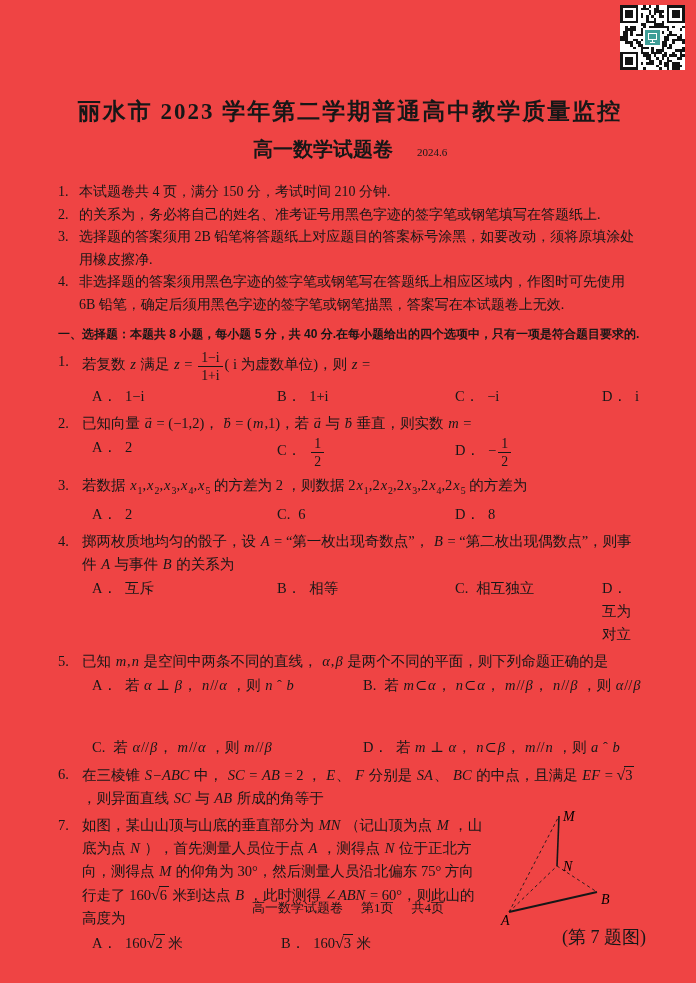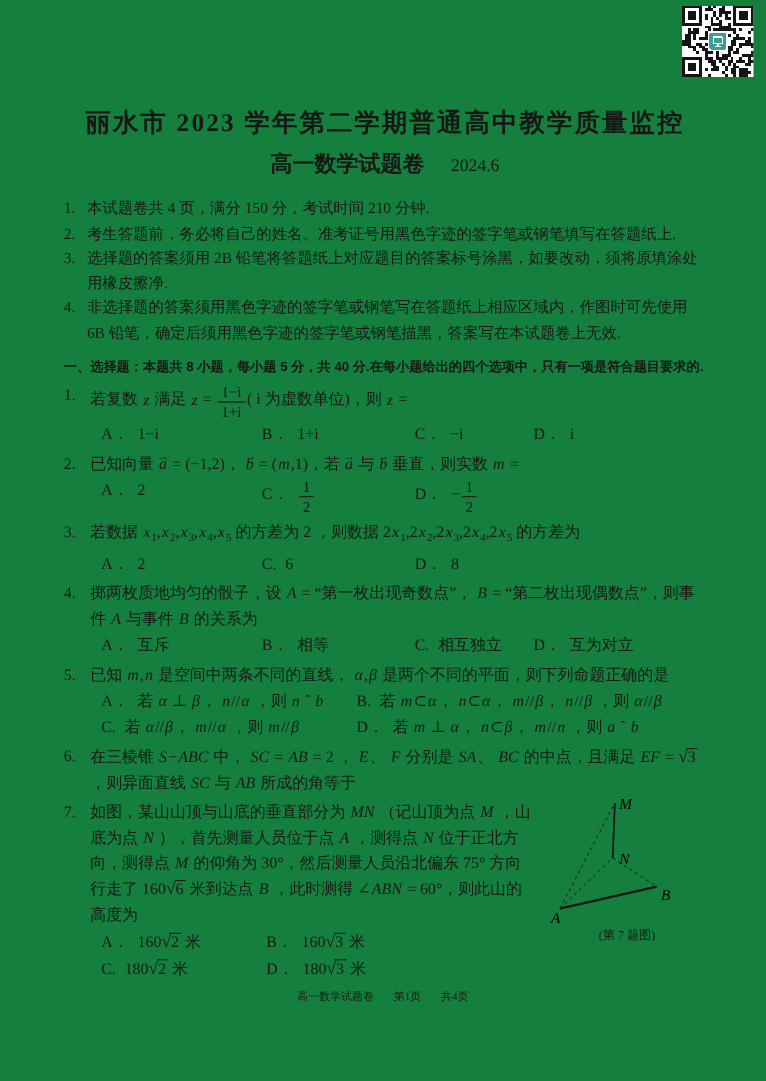--- a/index.html
+++ b/index.html
@@ -1,24 +1,24 @@
 <!DOCTYPE html>
 <html><head>
 <meta charset="utf-8">
 <style>
   html,body{margin:0;padding:0;background:#ffffff;}
-  .page{position:relative;width:696px;height:983px;background:#15803d;overflow:hidden;
+  .page{position:relative;width:696px;height:983px;background:#ef4444;overflow:hidden;
         font-family:"Liberation Serif","DejaVu Serif",serif;color:#171717;}
   .content{padding:96px 54px 0 58px;}
 
   
   .title{margin:0;text-align:center;font-size:23px;font-weight:700;letter-spacing:2px;line-height:32px;}
   .subrow{text-align:center;margin-top:7px;line-height:28px;}
   .subtitle{font-family:"Liberation Sans","DejaVu Sans",sans-serif;font-weight:700;font-size:20px;}
-  .date{font-size:16px;margin-left:24px;}
+  .date{font-size:11px;margin-left:24px;}
 
   
   .qr{position:absolute;top:5px;left:620px;width:65px;height:65px;}
   .qr svg{display:block;width:65px;height:65px;shape-rendering:crispEdges;}
 
   
   .instructions{list-style:none;margin:15px 0 0;padding:0;font-size:14px;line-height:22.5px;}
   .ins{display:flex;}
   .inum{flex:0 0 21px;}
   .itext{flex:1;}
@@ -26,21 +26,21 @@
   
   .sec{margin:7px 0 0;font-family:"Liberation Sans","DejaVu Sans",sans-serif;font-weight:700;
        font-size:12px;line-height:23px;padding-left:27px;text-indent:-27px;}
 
   
   .questions{list-style:none;margin:3px 0 0;padding:0;font-size:14.5px;line-height:23px;}
   .question{display:flex;margin-top:4px;}
   .qnum{flex:0 0 24px;}
   .qcontent{flex:1;min-width:0;}
   .stem{display:block;}
-  .opts{display:grid;padding-left:10px;margin-top:1px;line-height:23px;}
+  .opts{display:grid;padding-left:10px;margin-top:1px;line-height:23px;gap:39px;}
   .opts.c4{grid-template-columns:146px 139px 108px 1fr;}
   .opts.c2{grid-template-columns:232px 1fr;}
   .opts.c2n{grid-template-columns:150px 1fr;}
   .olabel{margin-right:8px;}
 
   
   .mvar{font-style:italic;padding:0 1px;font-family:"Liberation Serif","DejaVu Serif",serif;}
   .frac{display:inline-block;vertical-align:-0.85em;text-align:center;line-height:1.12;
         padding:0 2px;font-size:0.95em;}
   .frac .fn{display:block;border-bottom:1px solid currentColor;padding:0 3px 1px;}
@@ -50,24 +50,24 @@
   .sqrt .rc{border-top:1.4px solid currentColor;padding:0 2px 0 1px;margin-left:-1px;}
   sub{font-size:0.68em;}
   .vec{font-style:italic;position:relative;display:inline-block;padding:0 1px;}
   .vec::after{content:"\2192";position:absolute;left:50%;transform:translateX(-50%);
               top:-0.72em;font-size:0.7em;font-style:normal;}
 
   
   .fig{float:right;width:152px;margin:-6px -4px 0 8px;text-align:center;}
   .fig svg{display:block;margin:0 auto;}
   .fig .lab{font-style:italic;font-size:14px;font-family:"Liberation Serif","DejaVu Serif",serif;}
-  .figcap{font-size:11px;margin-top:-2px;}
-
-  
-  .footer{position:absolute;left:0;right:0;top:899px;text-align:center;font-size:10px;}
+  .figcap{font-size:18px;margin-top:-2px;text-align:right;}
+
+  
+  .footer{position:absolute;left:0;right:0;top:899px;text-align:center;font-size:13px;}
   .footer span{margin:0 9px;}
 </style>
 </head>
 <body>
 
 <div class="page">
 
   <div class="qr">
     <svg id="qrsvg" viewBox="0 0 25 25">
         <rect x="0" y="0" width="25" height="25" fill="#ffffff"></rect>
@@ -278,21 +278,21 @@
     </div>
 
     <ol class="instructions">
   <li class="ins">
     <span class="inum">1.</span>
     <span class="itext">本试题卷共 4 页，满分 150 分，考试时间 210 分钟.</span>
   </li>
 
   <li class="ins">
     <span class="inum">2.</span>
-    <span class="itext">考生答题前，务必将自己的姓名、准考证号用黑色字迹的签字笔或钢笔填写在答题纸上.</span>
+    <span class="itext">的关系为，务必将自己的姓名、准考证号用黑色字迹的签字笔或钢笔填写在答题纸上.</span>
   </li>
 
   <li class="ins">
     <span class="inum">3.</span>
     <span class="itext">选择题的答案须用 2B 铅笔将答题纸上对应题目的答案标号涂黑，如要改动，须将原填涂处用橡皮擦净.</span>
   </li>
 
   <li class="ins">
     <span class="inum">4.</span>
     <span class="itext">非选择题的答案须用黑色字迹的签字笔或钢笔写在答题纸上相应区域内，作图时可先使用 6B 铅笔，确定后须用黑色字迹的签字笔或钢笔描黑，答案写在本试题卷上无效.</span>

